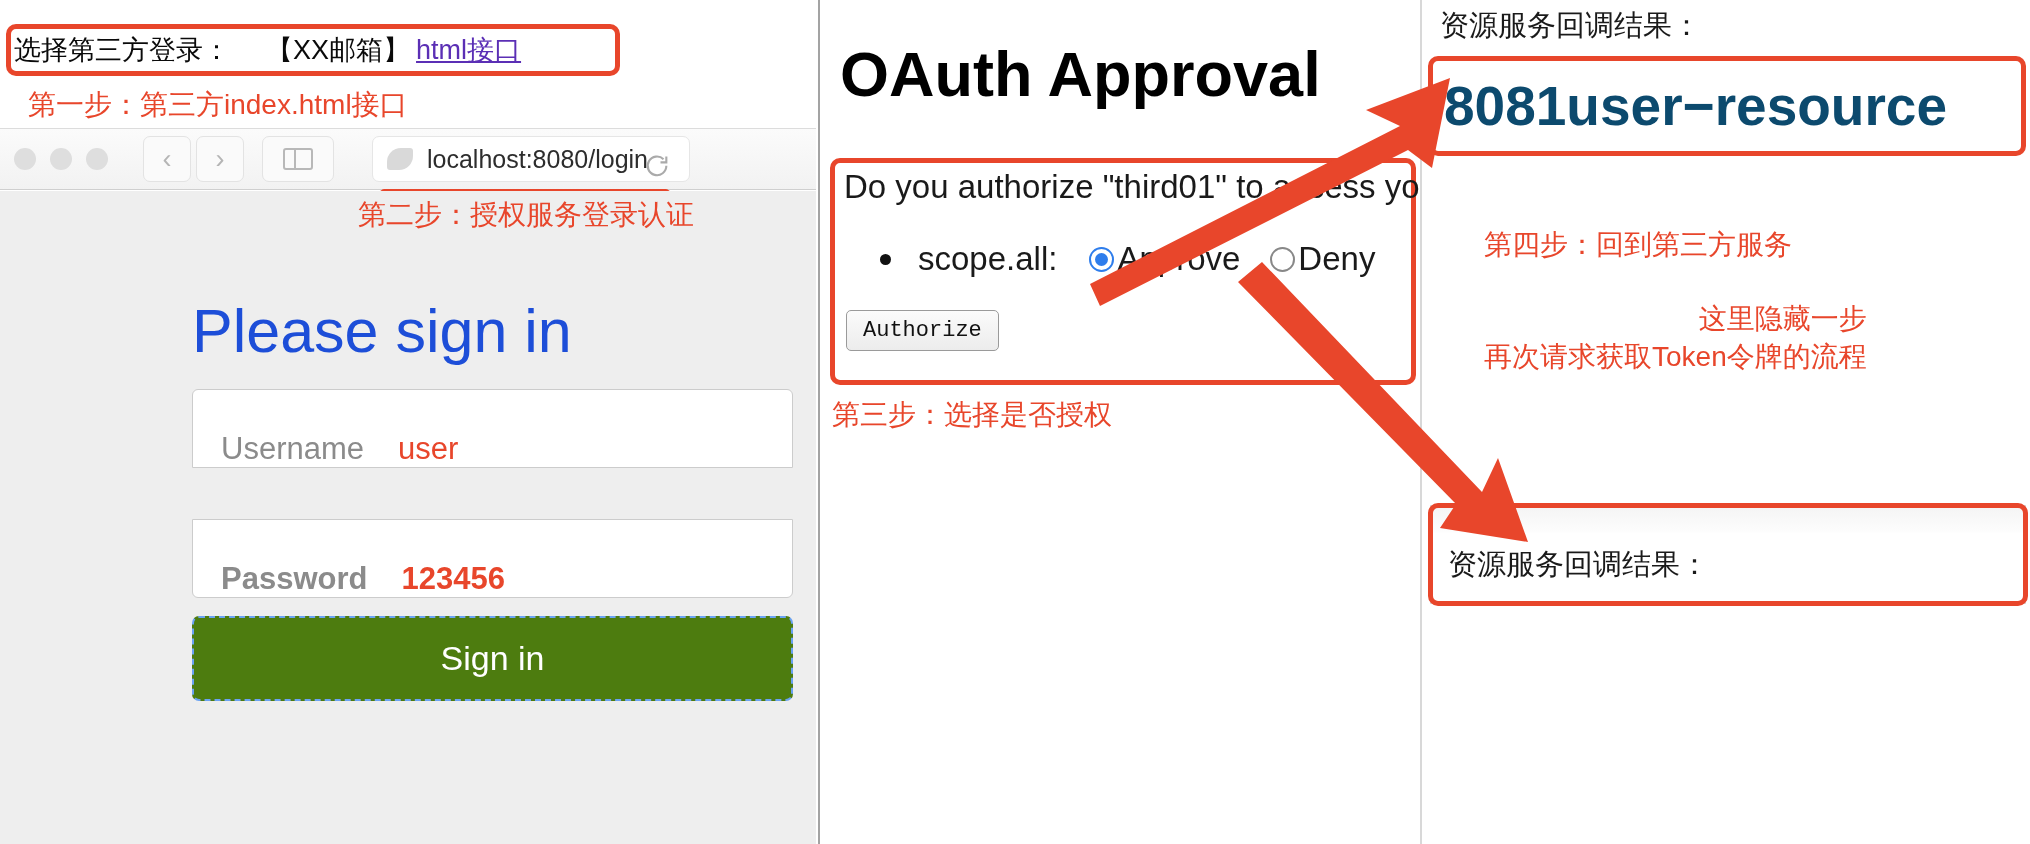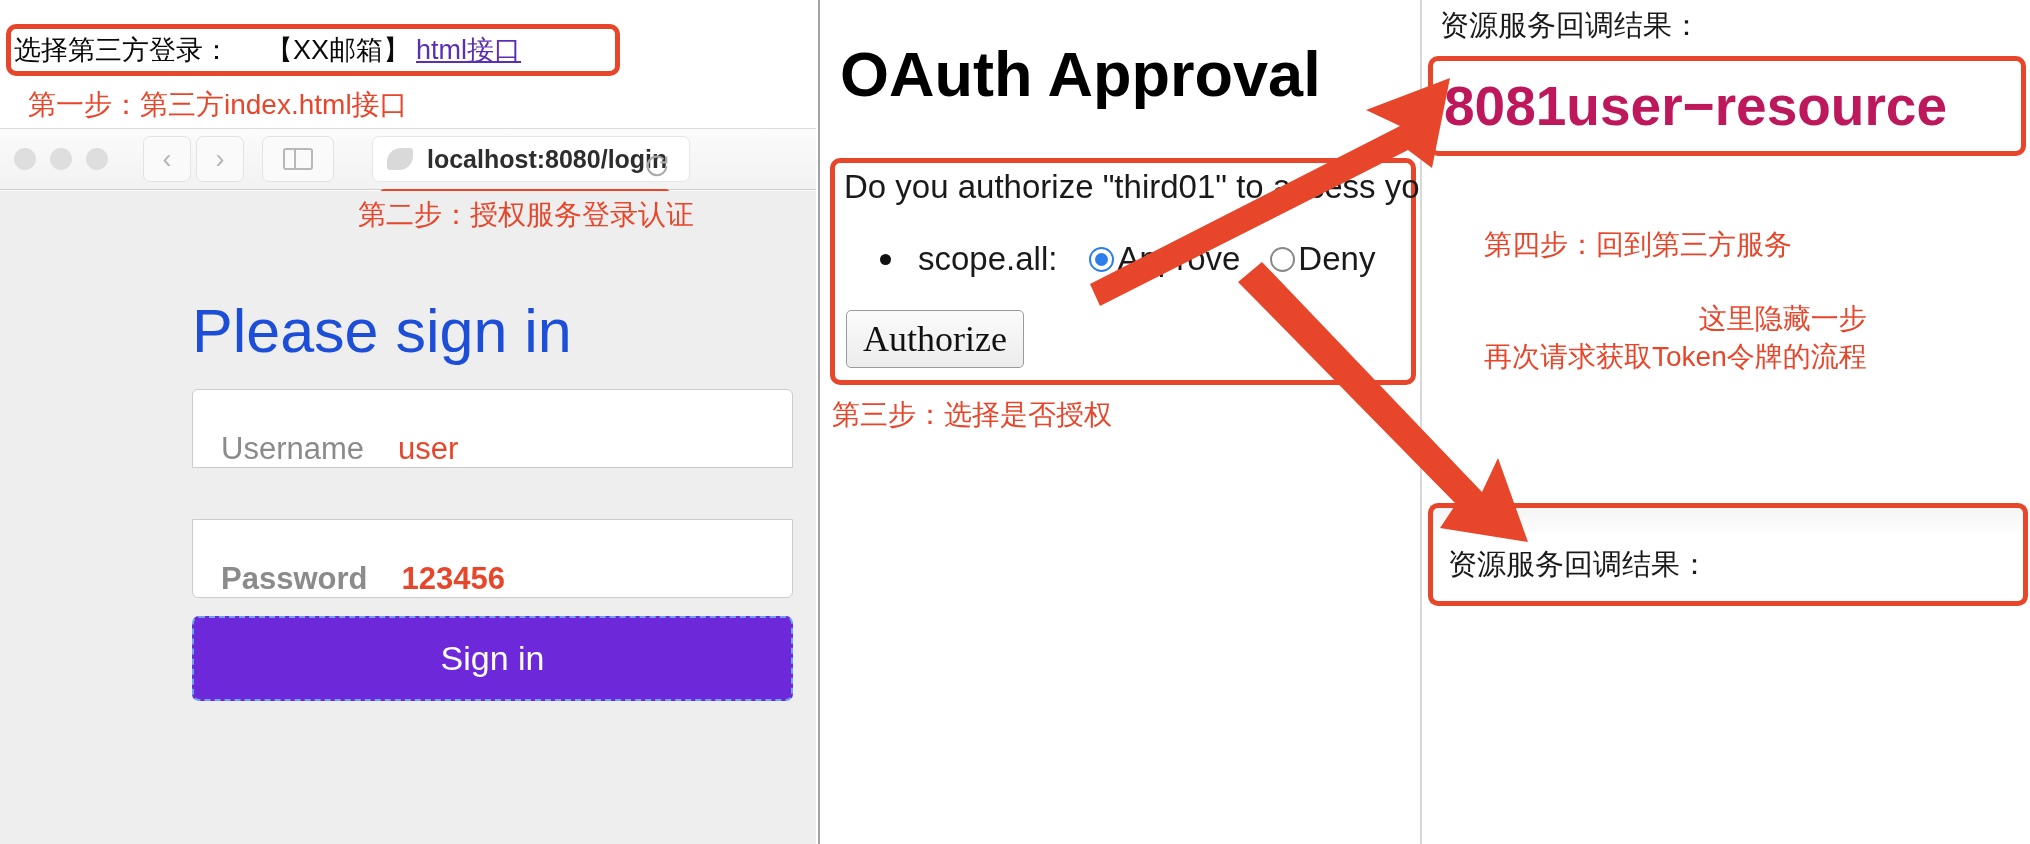--- a/index.html
+++ b/index.html
@@ -119,21 +119,20 @@
   .urlbar {
     position: absolute;
     left: 372px; top: 7px;
     width: 318px; height: 46px;
     background: #ffffff;
     border: 1px solid #e6e6e6;
     border-radius: 7px;
     box-sizing: border-box;
     display: flex; align-items: center;
     padding-left: 14px;
-    font-weight: bold;
   }
   .leaf-icon {
     width: 26px; height: 22px;
     background: #d9d9d9;
     border-radius: 14px 3px 14px 3px;
     flex: 0 0 auto;
   }
   .url-text {
     margin-left: 14px;
     font-size: 25px;
@@ -188,21 +187,21 @@
   .field-value {
     margin-left: 34px;
     font-size: 31px;
     color: #e8462b;
     white-space: nowrap;
   }
   .signin-btn {
     position: absolute;
     left: 192px; top: 425px;
     width: 601px; height: 85px;
-    background: #6d28d9;
+    background: #4d7c0f;
     border: 2px dashed #6ba3f2;
     border-radius: 7px;
     box-sizing: border-box;
     color: #ffffff;
     font-size: 34px;
     display: flex; align-items: center; justify-content: center;
     cursor: pointer;
   }
 
   
@@ -263,41 +262,41 @@
     background: #2e7dec;
   }
   .radio-label { margin-right: 30px; }
   .authorize-btn {
     position: absolute;
     left: 26px; top: 310px;
     padding: 7px 16px;
     background: linear-gradient(#fbfbfb, #ececec);
     border: 1px solid #9a9a9a;
     border-radius: 5px;
-    font-size: 36px;
+    font-size: 22px;
     color: #111;
     cursor: pointer;
-    font-family: Liberation Serif, serif;
+    font-family: Liberation Mono, monospace;
   }
 
   
   .res-title-top {
     position: absolute;
     left: 18px; top: 6px;
     font-size: 29px;
     color: #1a1a1a;
     white-space: nowrap;
   }
   #redbox-result { left: 6px; top: 56px; width: 598px; height: 100px; }
   .res-value {
     position: absolute;
     left: 22px; top: 62px;
     font-size: 55px;
     font-weight: 700;
-    color: #be185d;
+    color: #0c4a6e;
     white-space: nowrap;
     line-height: 88px;
   }
   .res-panel2 {
     position: absolute;
     left: 8px; top: 505px;
     width: 596px; height: 99px;
     background: linear-gradient(#f4f4f4 0px, #fdfdfd 26px, #ffffff 27px);
     border: 1px solid #dcdcdc;
     box-sizing: border-box;

